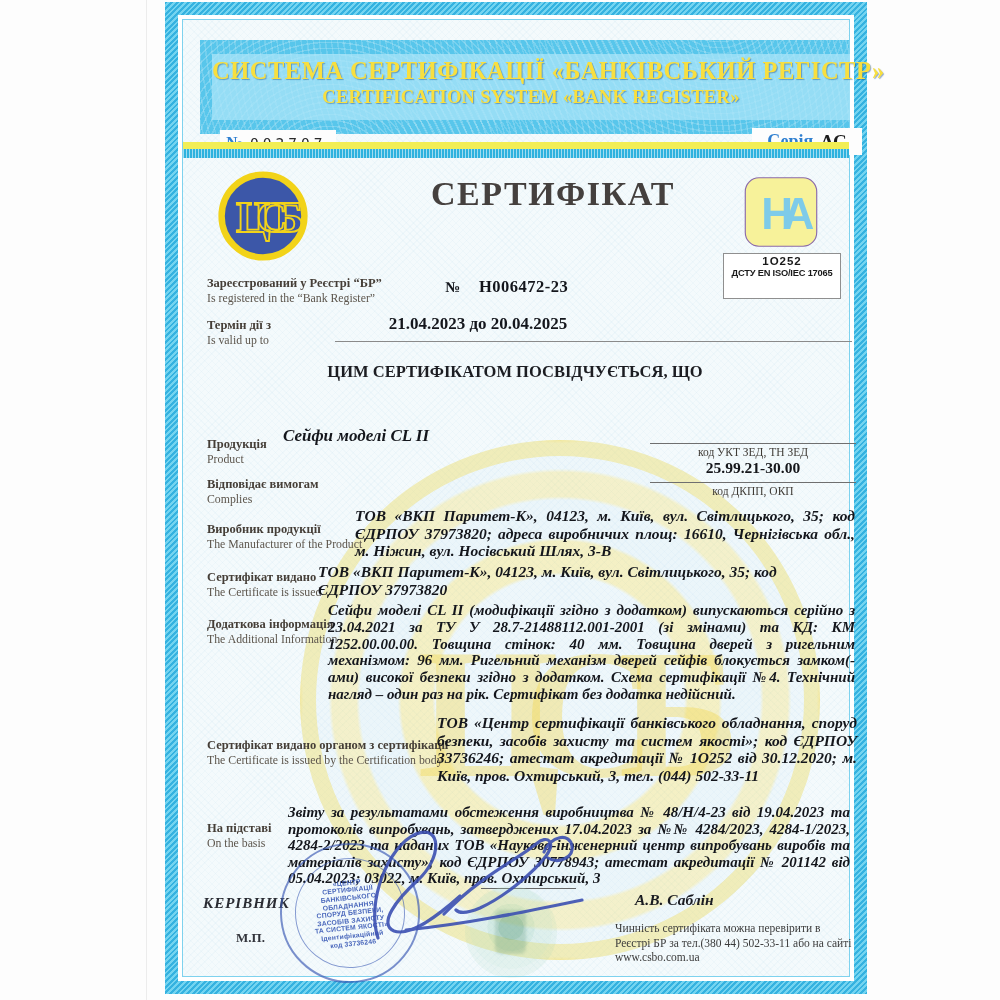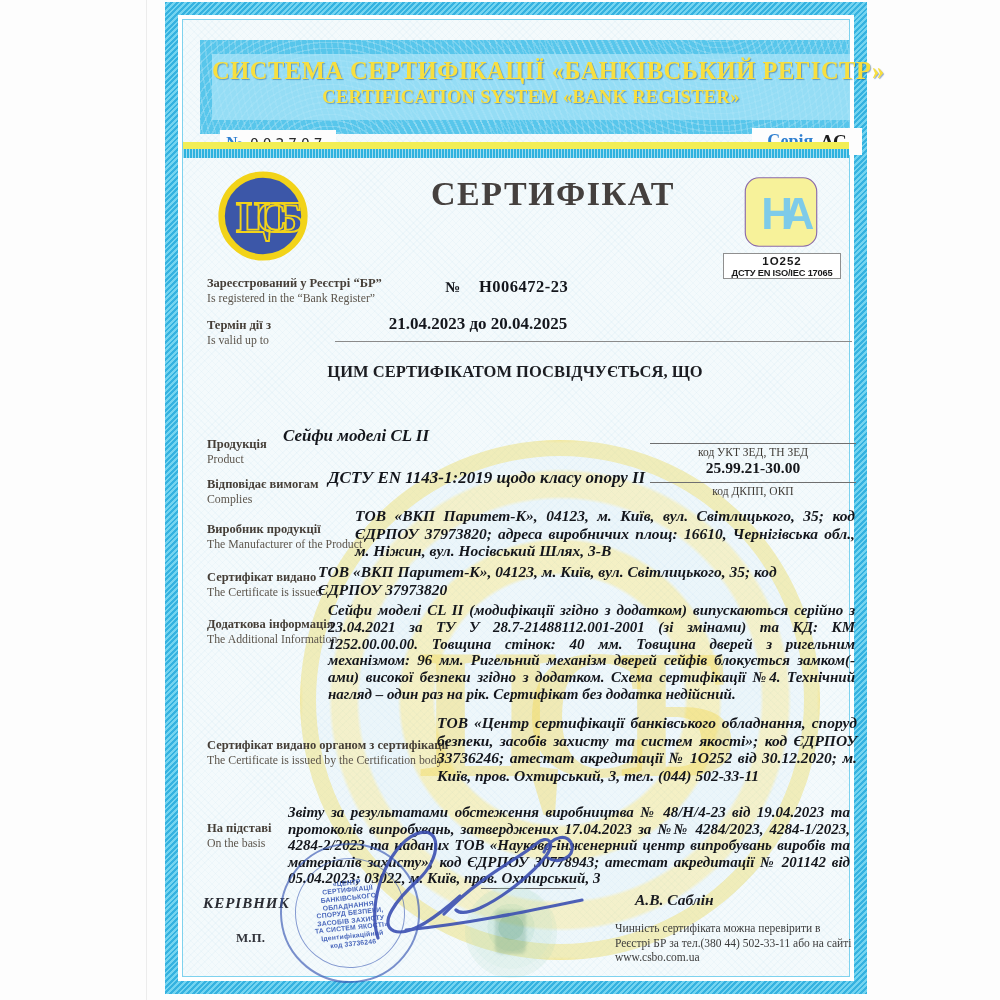--- a/index.html
+++ b/index.html
@@ -59,21 +59,21 @@
   .lbl .en{font-size:11.8px;color:#5c554c;line-height:14px;}
   .val{position:absolute;font-weight:bold;font-style:italic;font-size:15.5px;color:#14161c;z-index:2;}
   .par{text-align:justify;text-align-last:left;}
   .hline{position:absolute;border-top:1px solid #8a8a8a;z-index:2;}
 
   .logo-left{position:absolute;left:34px;top:150px;width:92px;height:92px;z-index:2;}
   .doc-title{position:absolute;left:170px;top:155px;width:400px;text-align:center;z-index:2;}
   .doc-title .t-uk{font-weight:bold;font-size:34px;letter-spacing:1.5px;color:#45403e;}
   .doc-title .t-en{margin-top:9px;font-weight:bold;font-size:18px;letter-spacing:1px;color:#55504c;}
   .logo-right{position:absolute;left:560px;top:155px;width:76px;height:74px;z-index:2;}
-  .badge{position:absolute;left:540px;top:233px;width:118px;height:26px;background:#fff;
+  .badge{position:absolute;left:540px;top:233px;width:118px;height:46px;background:#fff;
         border:1px solid #8f8f8f;box-sizing:border-box;text-align:center;z-index:2;
         font-family:"Liberation Sans",sans-serif;color:#1a1a1a;}
   .badge .b1{font-size:11.5px;font-weight:bold;letter-spacing:1px;line-height:13px;margin-top:1px;}
   .badge .b2{font-size:9.3px;font-weight:bold;letter-spacing:-0.2px;line-height:11px;}
 
   .codes-lab{position:absolute;width:206px;left:467px;text-align:center;font-size:11.5px;color:#3f3b36;z-index:2;}
   .codes-val{position:absolute;width:206px;left:467px;text-align:center;font-size:15.5px;font-weight:bold;color:#15161a;z-index:2;}
 
   .center-line{position:absolute;left:0;width:664px;text-align:center;z-index:2;}
 
@@ -171,21 +171,20 @@
         <div class="hline" style="left:467px;top:423px;width:206px;border-color:#6f6f6f"></div>
         <div class="codes-lab" style="top:426px">код УКТ ЗЕД, ТН ЗЕД</div>
         <div class="codes-val" style="top:439px">25.99.21-30.00</div>
         <div class="hline" style="left:467px;top:462px;width:206px;border-color:#6f6f6f"></div>
         <div class="codes-lab" style="top:465px">код ДКПП, ОКП</div>
 
         <div class="lbl" style="left:24px;top:457px">
           <div class="uk">Відповідає вимогам</div>
           <div class="en">Complies</div>
         </div>
-        <div class="val" style="left:145px;top:448px;font-size:17px">ДСТУ EN 1143-1:2019 щодо класу опору II</div>
 
         <div class="lbl" style="left:24px;top:502px">
           <div class="uk">Виробник продукції</div>
           <div class="en">The Manufacturer of the Product</div>
         </div>
         <div class="val par" style="left:172px;top:487px;width:500px;line-height:17.5px">ТОВ «ВКП Паритет-К», 04123, м. Київ, вул. Світлицького, 35; код ЄДРПОУ 37973820; адреса виробничих площ: 16610, Чернігівська обл., м. Ніжин, вул. Носівський Шлях, 3-В</div>
 
         <div class="lbl" style="left:24px;top:550px">
           <div class="uk">Сертифікат видано</div>
           <div class="en">The Certificate is issued</div>

